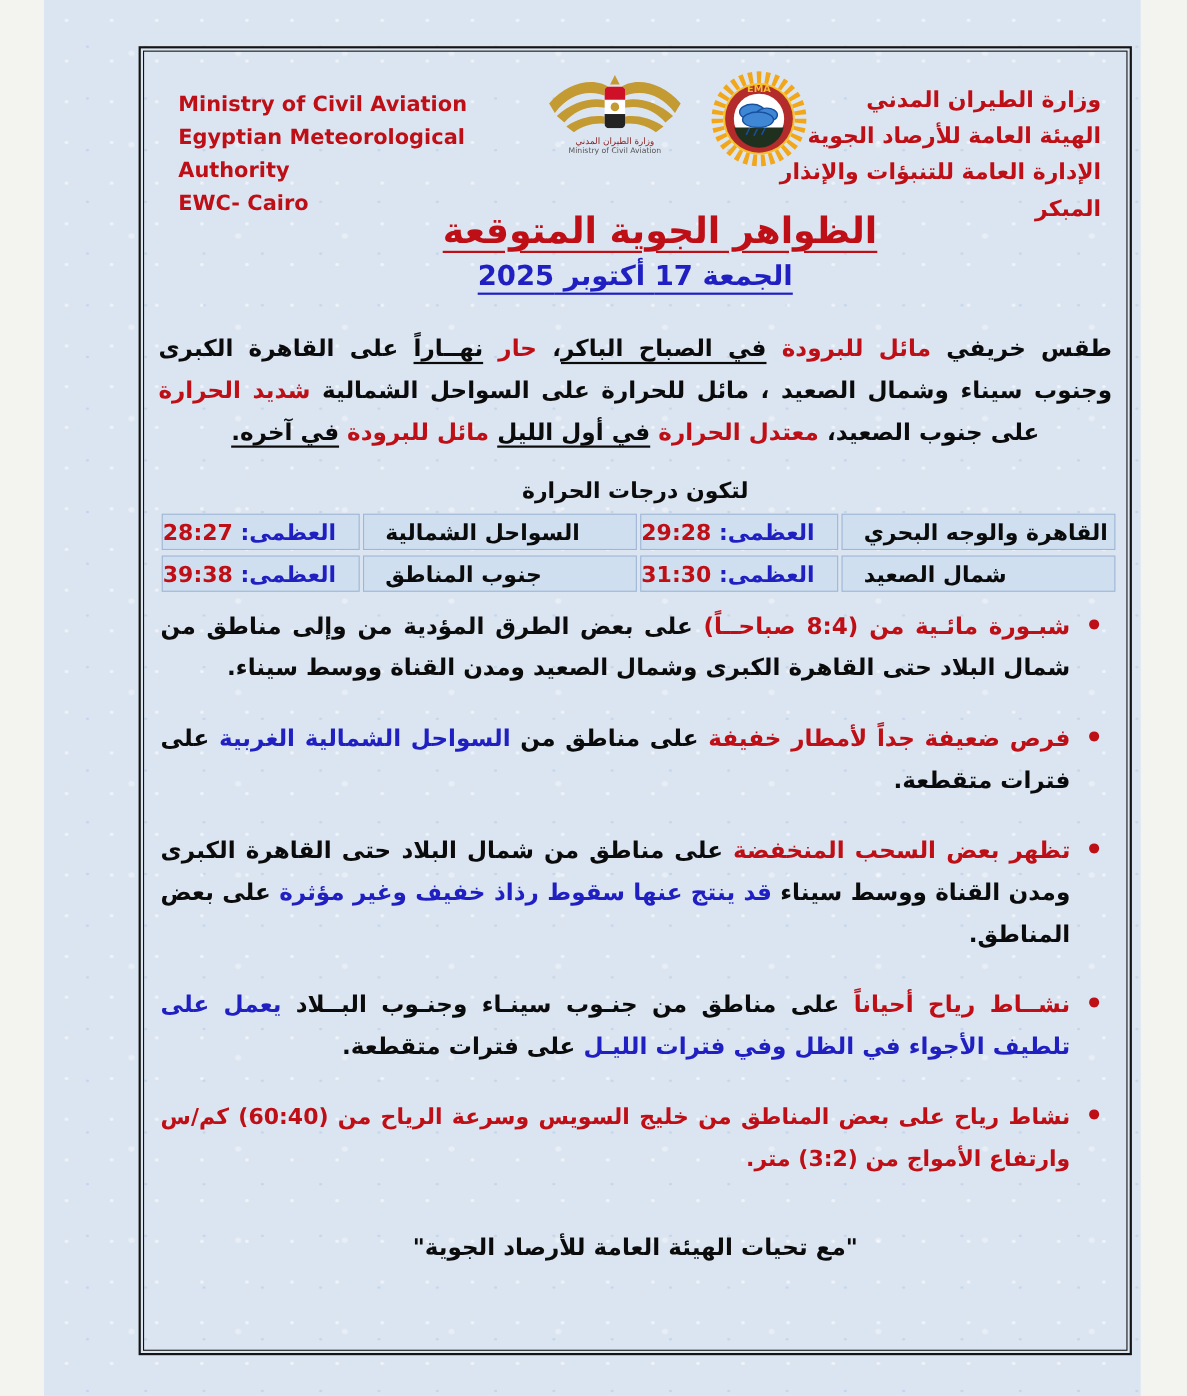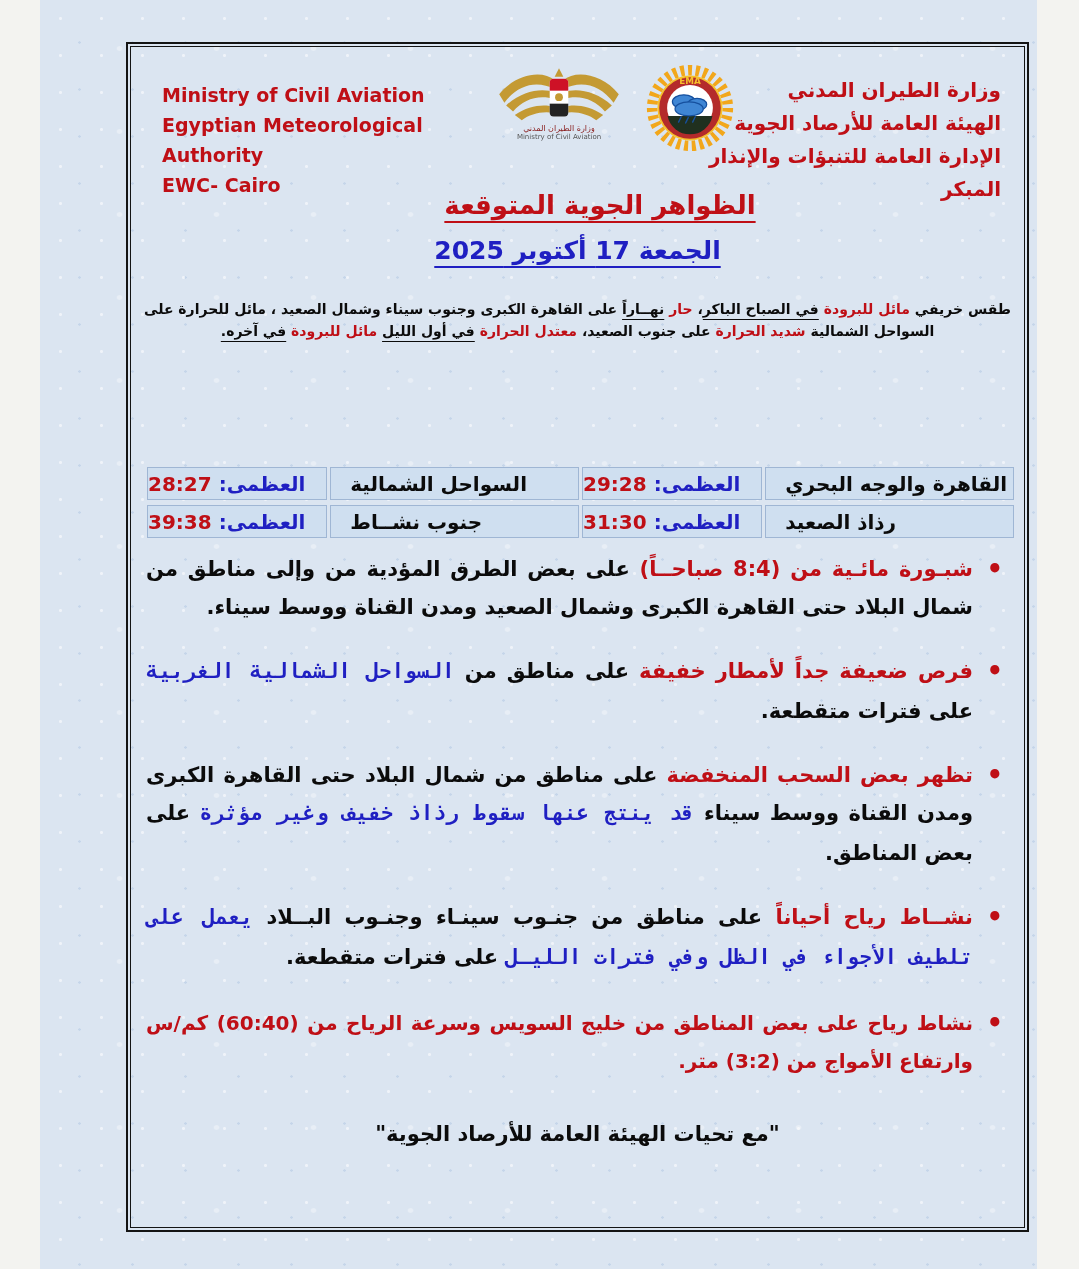--- a/index.html
+++ b/index.html
@@ -47,40 +47,40 @@
   .logo-wings svg{width:130px;height:58px;display:block;}
   .wings-cap1{font-size:8px;color:#8a2020;line-height:9px;}
   .wings-cap2{font-size:7px;color:#555;line-height:9px;}
   .logo-ema{position:absolute;left:518px;top:20px;width:88px;height:88px;}
   .logo-ema svg{width:88px;height:88px;display:block;}
   
   .title{
     position:absolute;top:146px;left:0;width:100%;text-align:center;
   }
   .title span{
-    color:var(--red);font-weight:bold;font-size:26px;
+    color:var(--red);font-weight:bold;font-size:33px;
     text-decoration:underline;text-underline-offset:7px;text-decoration-thickness:2px;margin-left:45px;
   }
   .dateline{
     position:absolute;top:192px;left:0;width:100%;text-align:center;
   }
   .dateline span{
     color:var(--blue);font-weight:bold;font-size:25px;
     text-decoration:underline;text-underline-offset:7px;text-decoration-thickness:2px;
   }
   
   .intro{
     position:absolute;top:254px;right:16px;left:16px;direction:rtl;
-    font-weight:bold;font-size:14px;line-height:22px;
+    font-weight:bold;font-size:21px;line-height:38px;
     text-align:justify;text-align-last:center;
     color:var(--ink);
   }
   .seg-black{color:var(--ink);}
   .seg-red{color:var(--red);}
-  .seg-blue{color:var(--blue);font-family:Liberation Mono, monospace;}
+  .seg-blue{color:var(--blue);}
   .seg-u{text-decoration:underline;text-underline-offset:5px;}
   
   .temps-caption{
     position:absolute;top:390px;left:0;width:100%;text-align:center;
     font-weight:bold;font-size:20px;color:var(--ink);
   }
   table.temps{
     position:absolute;top:418px;right:14px;left:16px;width:873px;
     direction:rtl;border-collapse:separate;border-spacing:3px 5px;
     table-layout:fixed;
@@ -183,32 +183,33 @@
 
     <div class="title">
       <span>الظواهر الجوية المتوقعة</span>
     </div>
     <div class="dateline">
       <span>الجمعة 17 أكتوبر 2025</span>
     </div>
 
     <p class="intro"><span class="seg-black">طقس خريفي </span><span class="seg-red">مائل للبرودة</span><span class="seg-black"> </span><span class="seg-black seg-u">في الصباح الباكر</span><span class="seg-black">، </span><span class="seg-red">حار</span><span class="seg-black"> </span><span class="seg-black seg-u">نهــاراً</span><span class="seg-black"> على القاهرة الكبرى وجنوب سيناء وشمال الصعيد ، مائل للحرارة على السواحل الشمالية </span><span class="seg-red">شديد الحرارة</span><span class="seg-black"> على جنوب الصعيد، </span><span class="seg-red">معتدل الحرارة</span><span class="seg-black"> </span><span class="seg-black seg-u">في أول الليل</span><span class="seg-black"> </span><span class="seg-red">مائل للبرودة</span><span class="seg-black"> </span><span class="seg-black seg-u">في آخره.</span></p>
 
+    <div class="temps-caption">لتكون درجات الحرارة</div>
     <table class="temps">
       <tbody>
           <tr>
         <td class="region">القاهرة والوجه البحري</td>
         <td class="tempcell"><span class="lbl">العظمى: </span><span class="val">29:28</span></td>
         <td class="region">السواحل الشمالية</td>
         <td class="tempcell"><span class="lbl">العظمى: </span><span class="val">28:27</span></td>
       </tr>
       <tr>
-        <td class="region">رذاذ الصعيد</td>
+        <td class="region">شمال الصعيد</td>
         <td class="tempcell"><span class="lbl">العظمى: </span><span class="val">31:30</span></td>
-        <td class="region">جنوب نشــاط</td>
+        <td class="region">جنوب المناطق</td>
         <td class="tempcell"><span class="lbl">العظمى: </span><span class="val">39:38</span></td>
       </tr>
     </tbody>
       </table>
 
     <ul class="points">
       <li><span class="seg-red">شبـورة مائـية من (8:4 صباحــاً)</span><span class="seg-black"> على بعض الطرق المؤدية من وإلى مناطق من شمال البلاد حتى القاهرة الكبرى وشمال الصعيد ومدن القناة ووسط سيناء.</span></li>
       <li><span class="seg-red">فرص ضعيفة جداً لأمطار خفيفة</span><span class="seg-black"> على مناطق من </span><span class="seg-blue">السواحل الشمالية الغربية</span><span class="seg-black"> على فترات متقطعة.</span></li>
       <li><span class="seg-red">تظهر بعض السحب المنخفضة</span><span class="seg-black"> على مناطق من شمال البلاد حتى القاهرة الكبرى ومدن القناة ووسط سيناء </span><span class="seg-blue">قد ينتج عنها سقوط رذاذ خفيف وغير مؤثرة</span><span class="seg-black"> على بعض المناطق.</span></li>
       <li><span class="seg-red">نشــاط رياح أحياناً</span><span class="seg-black"> على مناطق من جنـوب سينـاء وجنـوب البــلاد </span><span class="seg-blue">يعمل على تلطيف الأجواء في الظل وفي فترات الليـل</span><span class="seg-black"> على فترات متقطعة.</span></li>

